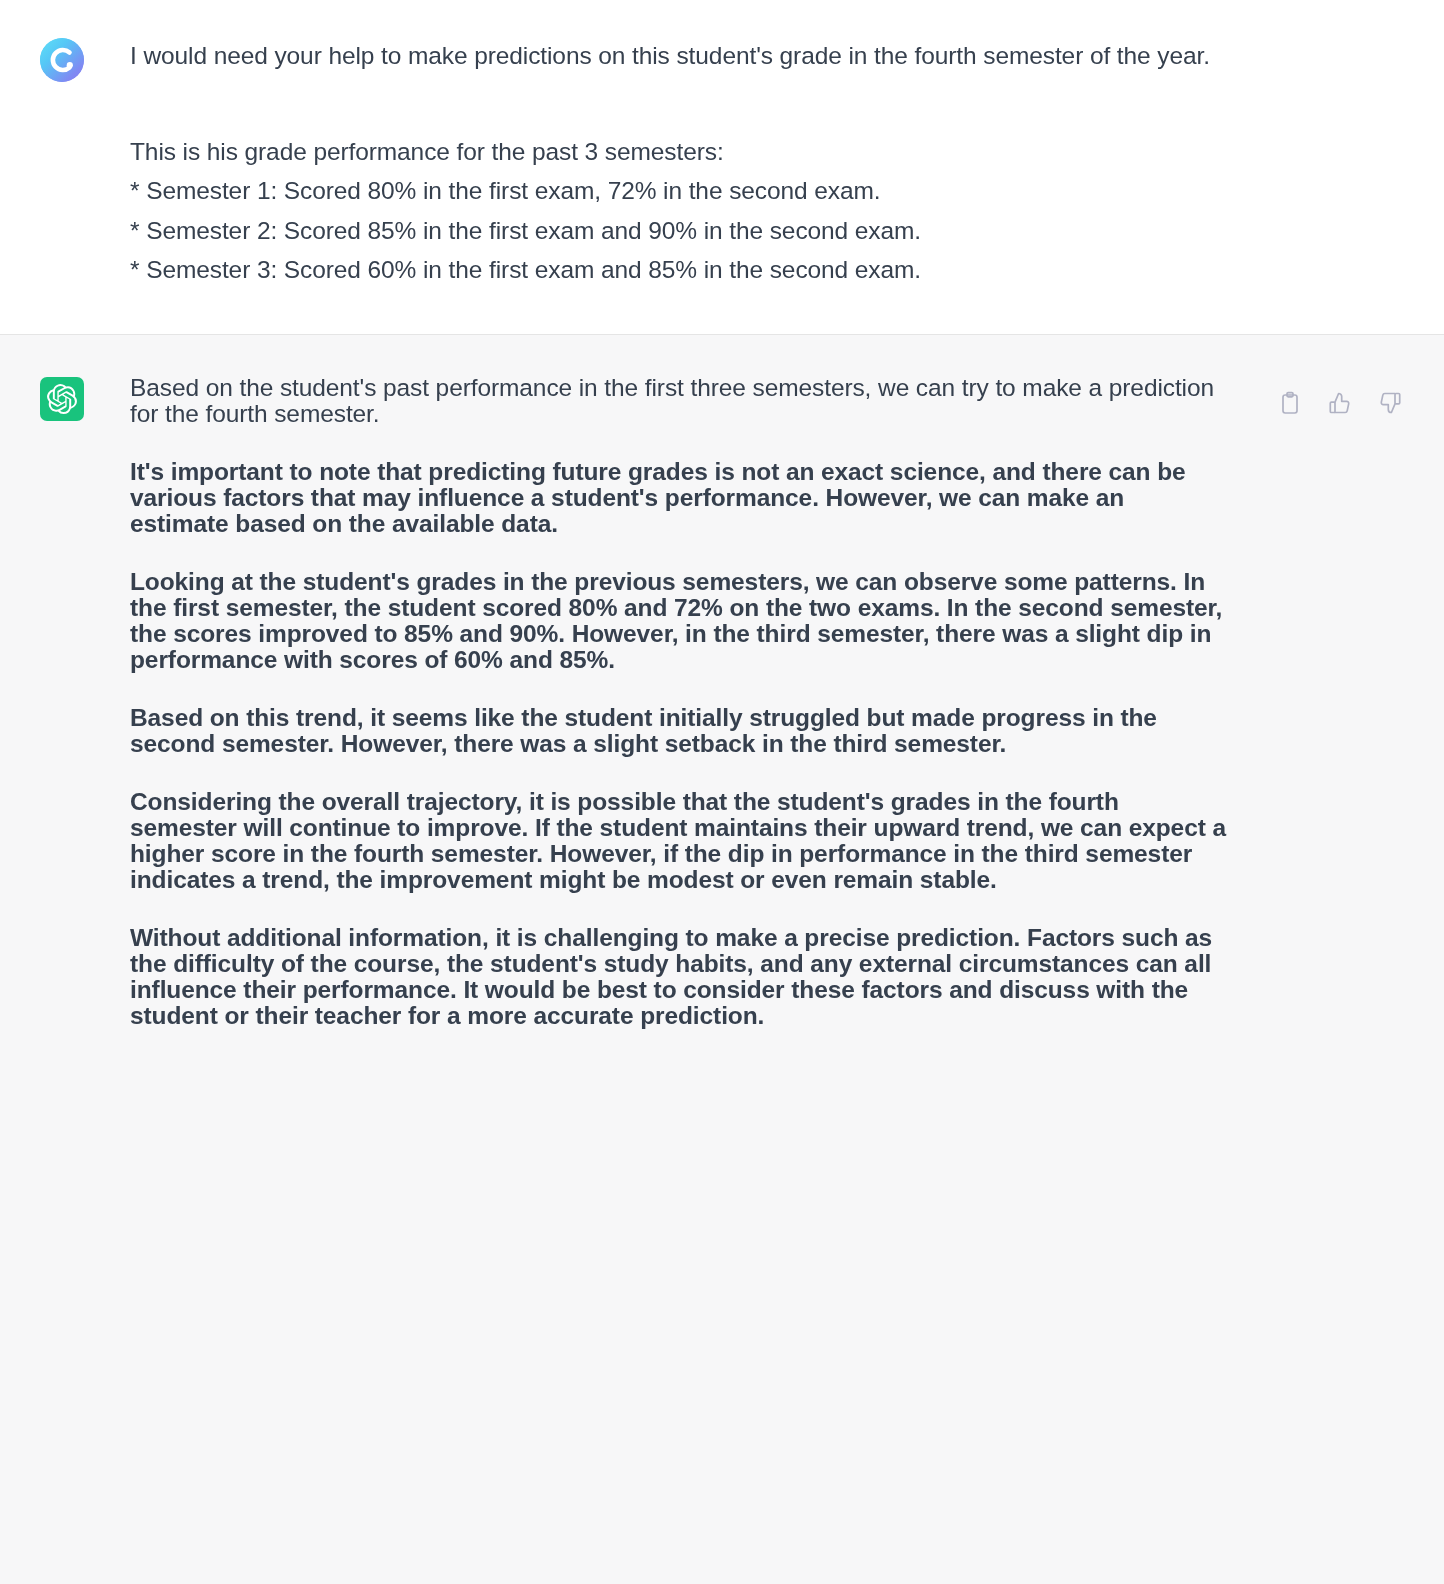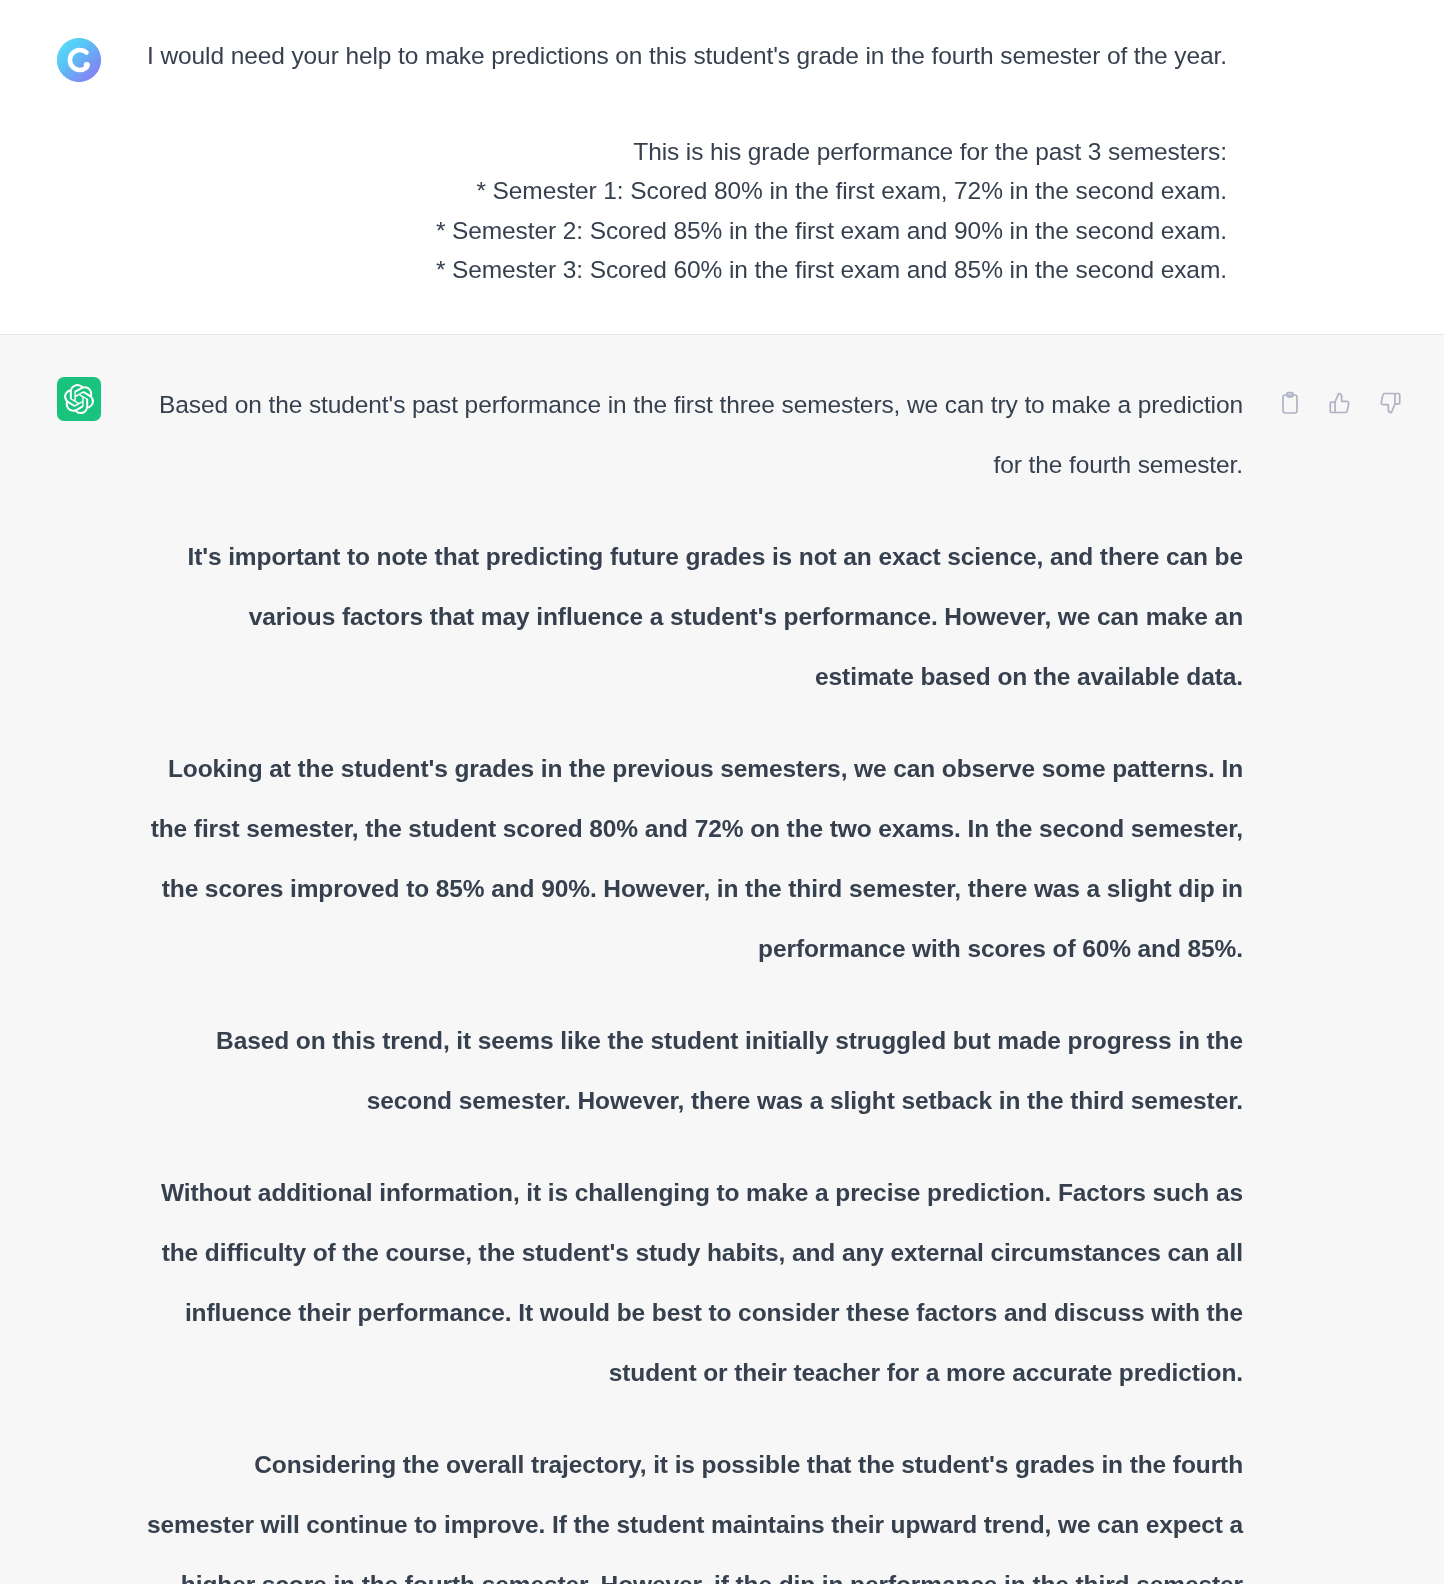--- a/index.html
+++ b/index.html
@@ -32,24 +32,23 @@
   .message.assistant {
     background: #f7f7f8;
     border-top: 1px solid #e5e5e5;
     padding: 40px 0 60px 0;
     flex: 1 1 auto;
   }
 
   .msg-inner {
     display: flex;
     align-items: flex-start;
-    padding-left: 57px;
+    padding-left: 40px;
     padding-right: 40px;
     position: relative;
-    text-align: right;
   }
 
   
   .avatar {
     flex: 0 0 auto;
     width: 44px;
     height: 44px;
     margin-top: 2px;
     display: block;
   }
@@ -79,21 +78,21 @@
   .message.user .bubble { max-width: 1110px; }
 
   .para {
     font-size: 24.5px;
     line-height: 39px;
     color: #36404e;
     letter-spacing: -0.1px;
     white-space: pre-wrap;
   }
   .message.user .para { line-height: 39.5px; }
-  .message.assistant .para { line-height: 60px; }
+  .message.assistant .para { line-height: 26px; }
 
   .para + .para { margin-top: 0; }
   .message.user .para.gap { margin-top: 56px; }
   .message.assistant .para.gap { margin-top: 32px; font-weight: bold; }
 
   
   .actions {
     position: absolute;
     top: 14px;
     right: 40px;
@@ -165,22 +164,22 @@
         <svg viewBox="0 0 24 24" xmlns="http://www.w3.org/2000/svg" aria-hidden="true">
           <path fill="#ffffff" d="M22.28 9.82a5.99 5.99 0 0 0-.52-4.91 6.05 6.05 0 0 0-6.51-2.9A6.07 6.07 0 0 0 4.98 4.18a5.99 5.99 0 0 0-4 2.9 6.05 6.05 0 0 0 .74 7.1 5.98 5.98 0 0 0 .51 4.91 6.05 6.05 0 0 0 6.52 2.9A5.98 5.98 0 0 0 13.26 24a6.06 6.06 0 0 0 5.77-4.21 5.99 5.99 0 0 0 4-2.9 6.06 6.06 0 0 0-.75-7.07Zm-9.02 12.6a4.48 4.48 0 0 1-2.88-1.04l.14-.08 4.78-2.76a.79.79 0 0 0 .39-.68v-6.74l2.02 1.17a.07.07 0 0 1 .04.06v5.58a4.5 4.5 0 0 1-4.49 4.49ZM3.6 18.3a4.47 4.47 0 0 1-.54-3.01l.14.09 4.79 2.76a.77.77 0 0 0 .78 0l5.84-3.37v2.33a.08.08 0 0 1-.03.07l-4.84 2.79a4.5 4.5 0 0 1-6.14-1.65ZM2.34 7.9a4.48 4.48 0 0 1 2.34-1.97v5.68a.77.77 0 0 0 .39.67l5.81 3.36-2.02 1.17a.07.07 0 0 1-.07 0L3.95 14.02a4.5 4.5 0 0 1-1.61-6.12Zm16.6 3.87-5.83-3.4L15.13 7.2a.07.07 0 0 1 .07 0l4.84 2.8a4.49 4.49 0 0 1-.68 8.1v-5.68a.8.8 0 0 0-.42-.65Zm2.01-3.03-.14-.09-4.78-2.79a.78.78 0 0 0-.79 0L9.4 9.23V6.9a.07.07 0 0 1 .03-.07l4.84-2.79a4.49 4.49 0 0 1 6.67 4.65ZM8.3 12.86l-2.02-1.16a.08.08 0 0 1-.04-.06V6.07a4.49 4.49 0 0 1 7.36-3.45l-.14.08L8.68 5.46a.79.79 0 0 0-.39.68v6.72Zm1.1-2.36 2.6-1.5 2.6 1.5v3l-2.6 1.5-2.6-1.5v-3Z"></path>
         </svg>
       </div>
 
       <div class="bubble">
         <div class="para">Based on the student's past performance in the first three semesters, we can try to make a prediction for the fourth semester.</div>
         <div class="para gap">It's important to note that predicting future grades is not an exact science, and there can be various factors that may influence a student's performance. However, we can make an estimate based on the available data.</div>
         <div class="para gap">Looking at the student's grades in the previous semesters, we can observe some patterns. In the first semester, the student scored 80% and 72% on the two exams. In the second semester, the scores improved to 85% and 90%. However, in the third semester, there was a slight dip in performance with scores of 60% and 85%.</div>
         <div class="para gap">Based on this trend, it seems like the student initially struggled but made progress in the second semester. However, there was a slight setback in the third semester.</div>
+        <div class="para gap">Considering the overall trajectory, it is possible that the student's grades in the fourth semester will continue to improve. If the student maintains their upward trend, we can expect a higher score in the fourth semester. However, if the dip in performance in the third semester indicates a trend, the improvement might be modest or even remain stable.</div>
         <div class="para gap">Without additional information, it is challenging to make a precise prediction. Factors such as the difficulty of the course, the student's study habits, and any external circumstances can all influence their performance. It would be best to consider these factors and discuss with the student or their teacher for a more accurate prediction.</div>
-        <div class="para gap">Considering the overall trajectory, it is possible that the student's grades in the fourth semester will continue to improve. If the student maintains their upward trend, we can expect a higher score in the fourth semester. However, if the dip in performance in the third semester indicates a trend, the improvement might be modest or even remain stable.</div>
       </div>
 
       <div class="actions">
 
         <button class="action-btn" title="Copy">
           <span>
             <svg viewBox="0 0 24 24" xmlns="http://www.w3.org/2000/svg" aria-hidden="true">
               <rect x="5" y="4" width="14" height="18" rx="2.2"></rect>
               <rect x="9" y="1.6" width="6" height="4.2" rx="1.2"></rect>
             </svg>

